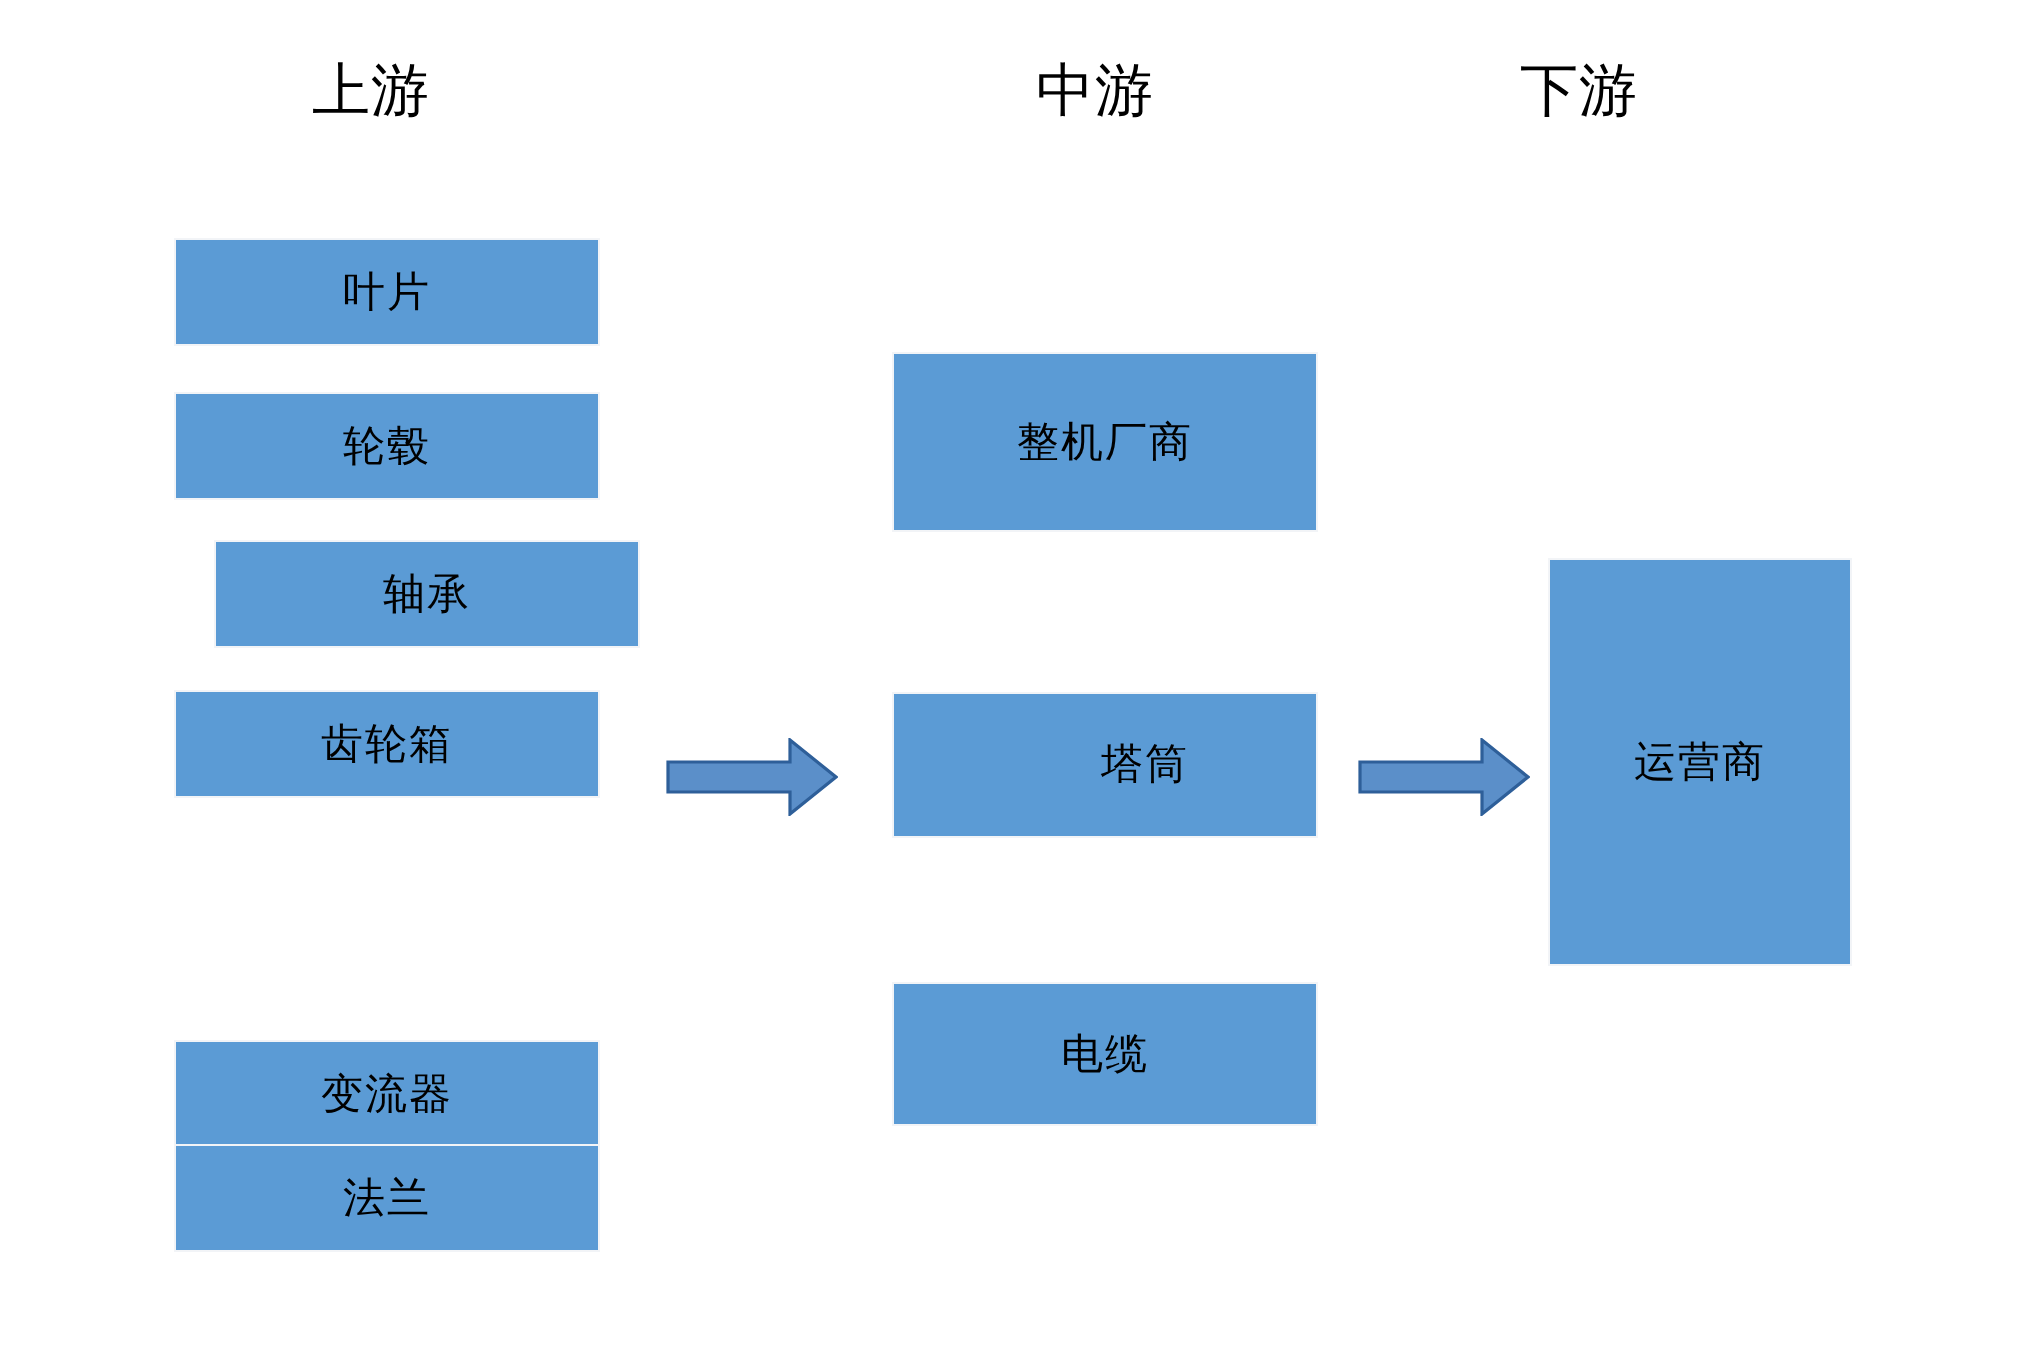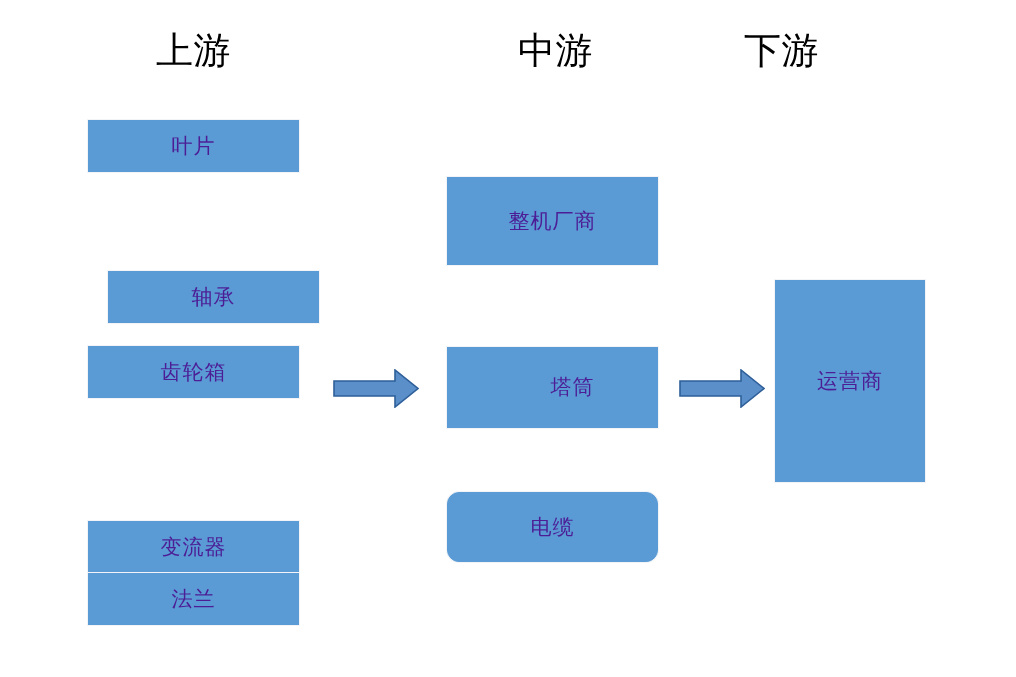--- a/index.html
+++ b/index.html
@@ -14,65 +14,65 @@
     height: 677px;
     background: #ffffff;
     overflow: hidden;
     font-family: "Liberation Serif", "DejaVu Serif", serif;
   }
 
   
   .col-heading {
     position: absolute;
     font-family: "Liberation Serif", "DejaVu Serif", serif;
-    font-size: 37px;
+    font-size: 29px;
     line-height: 1;
     color: #000000;
     white-space: nowrap;
     letter-spacing: 0.5px;
   }
   .heading-upstream   { left: 156px; top: 32px; }
   .heading-midstream  { left: 518px; top: 32px; }
-  .heading-downstream { left: 744px; top: 32px; }
+  .heading-downstream { left: 760px; top: 32px; }
 
   
   .pbox {
     position: absolute;
     background: #5b9bd5;
     border: 1px solid #5b9bd5;
     box-shadow: 0 0 0 1px #f2f4f7;
     display: flex;
     align-items: center;
     justify-content: center;
     box-sizing: border-box;
   }
   .pbox .pbox-label {
     font-family: "Liberation Serif", "DejaVu Serif", serif;
     font-size: 21px;
     line-height: 1;
-    color: #4c1d95;
+    color: #000000;
     white-space: nowrap;
     letter-spacing: 1px;
   }
 
   
   .col-up  { left: 88px; width: 211px; height: 52px; }
   .up-0 { top: 120px; }
   .up-1 { top: 197px; }
   .up-2 { top: 271px; margin-left: 20px; }
   .up-3 { top: 346px; }
   .up-4 { top: 420px; }
   .up-5 { top: 495px; margin-top: 26px; }
   .up-6 { top: 573px; }
 
   
   .col-mid { left: 447px; width: 211px; }
   .mid-0 { top: 177px; height: 88px; }
-  .mid-1 { top: 347px; height: 81px; padding-left: 40px; }
-  .mid-2 { top: 492px; height: 70px; border-radius: 12px; }
+  .mid-1 { top: 347px; height: 71px; padding-left: 40px; }
+  .mid-2 { top: 492px; height: 70px; }
 
   
   .col-down { left: 775px; top: 280px; width: 150px; height: 202px; }
 
   
   .block-arrow {
     position: absolute;
     display: block;
   }
   .arrow-1 { left: 333px; top: 369px; width: 86px; height: 39px; }
@@ -84,20 +84,23 @@
 <div id="canvas">
 
   <div class="col-heading heading-upstream">上游</div>
 
   <div class="col-heading heading-midstream">中游</div>
 
   <div class="col-heading heading-downstream">下游</div>
 
   <div class="pbox col-up up-0">
     <span class="pbox-label">叶片</span>
+  </div>
+  <div class="pbox col-up up-1">
+    <span class="pbox-label">轮毂</span>
   </div>
   <div class="pbox col-up up-2">
     <span class="pbox-label">轴承</span>
   </div>
   <div class="pbox col-up up-3">
     <span class="pbox-label">齿轮箱</span>
   </div>
   <div class="pbox col-up up-5">
     <span class="pbox-label">变流器</span>
   </div>

